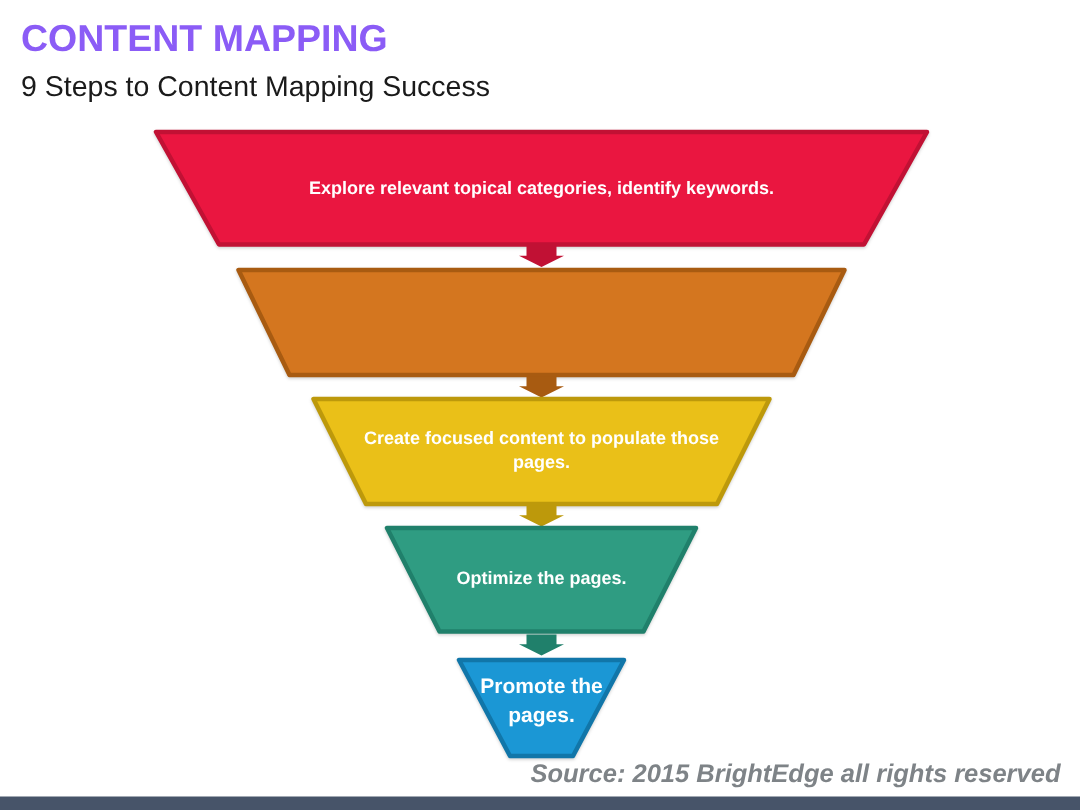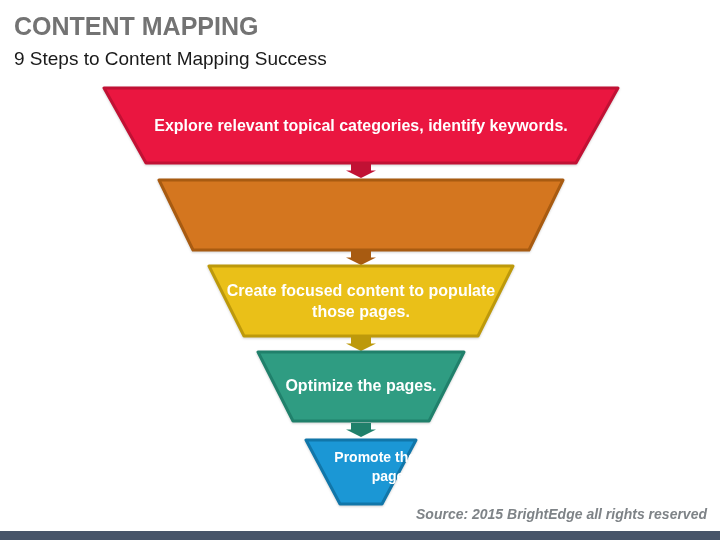--- a/index.html
+++ b/index.html
@@ -9,53 +9,53 @@
     background:#ffffff;
     overflow:hidden;
     font-family:"Liberation Sans", sans-serif;
   }
   .header{position:absolute;left:14px;top:12px;}
   .title{
     margin:0;
     font-size:25px;
     font-weight:700;
     letter-spacing:0px;
-    color:#737373;
+    color:#8b5cf6;
     line-height:1.15;
   }
   .subtitle{
     margin:8px 0 0 0;
     font-size:19px;
     font-weight:400;
     color:#1a1a1a;
     line-height:1.1;
   }
   .funnel-svg{position:absolute;left:0;top:0;}
   .funnel-svg path{filter:drop-shadow(0 1.5px 1px rgba(0,0,0,0.18));}
   .step-label{
     position:absolute;
     display:flex;
     align-items:center;
     justify-content:center;
     text-align:center;
     font-weight:700;
-    font-size:16px;
+    font-size:12px;
     line-height:1.33;
     color:#ffffff;
   }
   .step1-label{left:131px;top:88px;width:460px;height:75px;}
   .step2-label{left:191px;top:180px;width:340px;height:70px;}
   .step3-label{left:226px;top:266px;width:270px;height:70px;}
   .step4-label{left:266px;top:351px;width:190px;height:70px;}
-  .step5-label{left:306px;top:438px;width:110px;height:58px;font-size:14px;text-align:right;}
+  .step5-label{left:306px;top:438px;width:110px;height:58px;font-size:14px;}
   .source{
     position:absolute;
     right:13px;
     top:506px;
-    font-size:14px;
+    font-size:17px;
     font-style:italic;
     font-weight:700;
     color:#7e8387;
   }
   .bottom-bar{
     position:absolute;
     left:0;right:0;bottom:0;
     height:9px;
   }
 </style>

